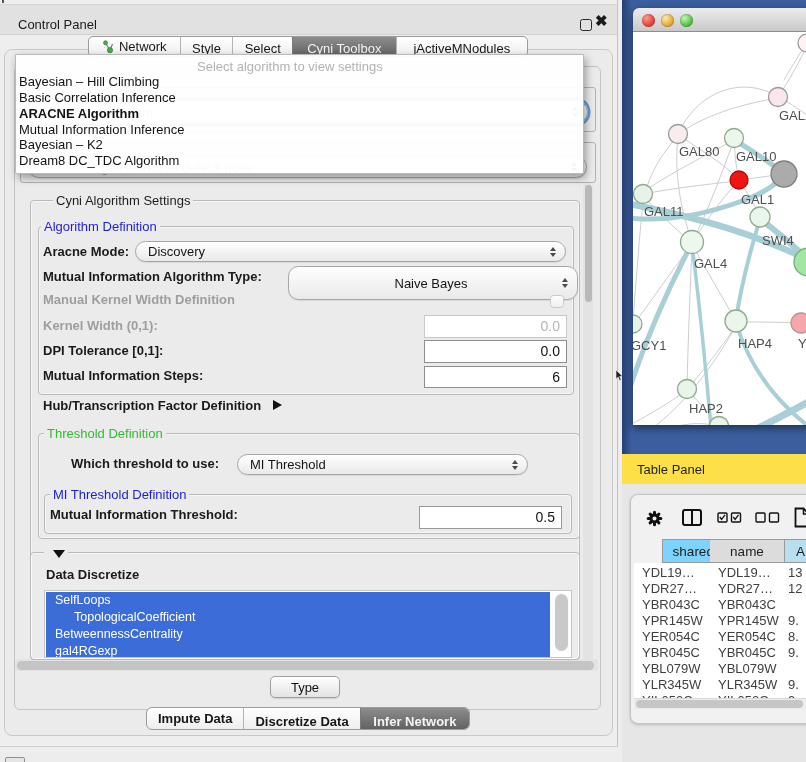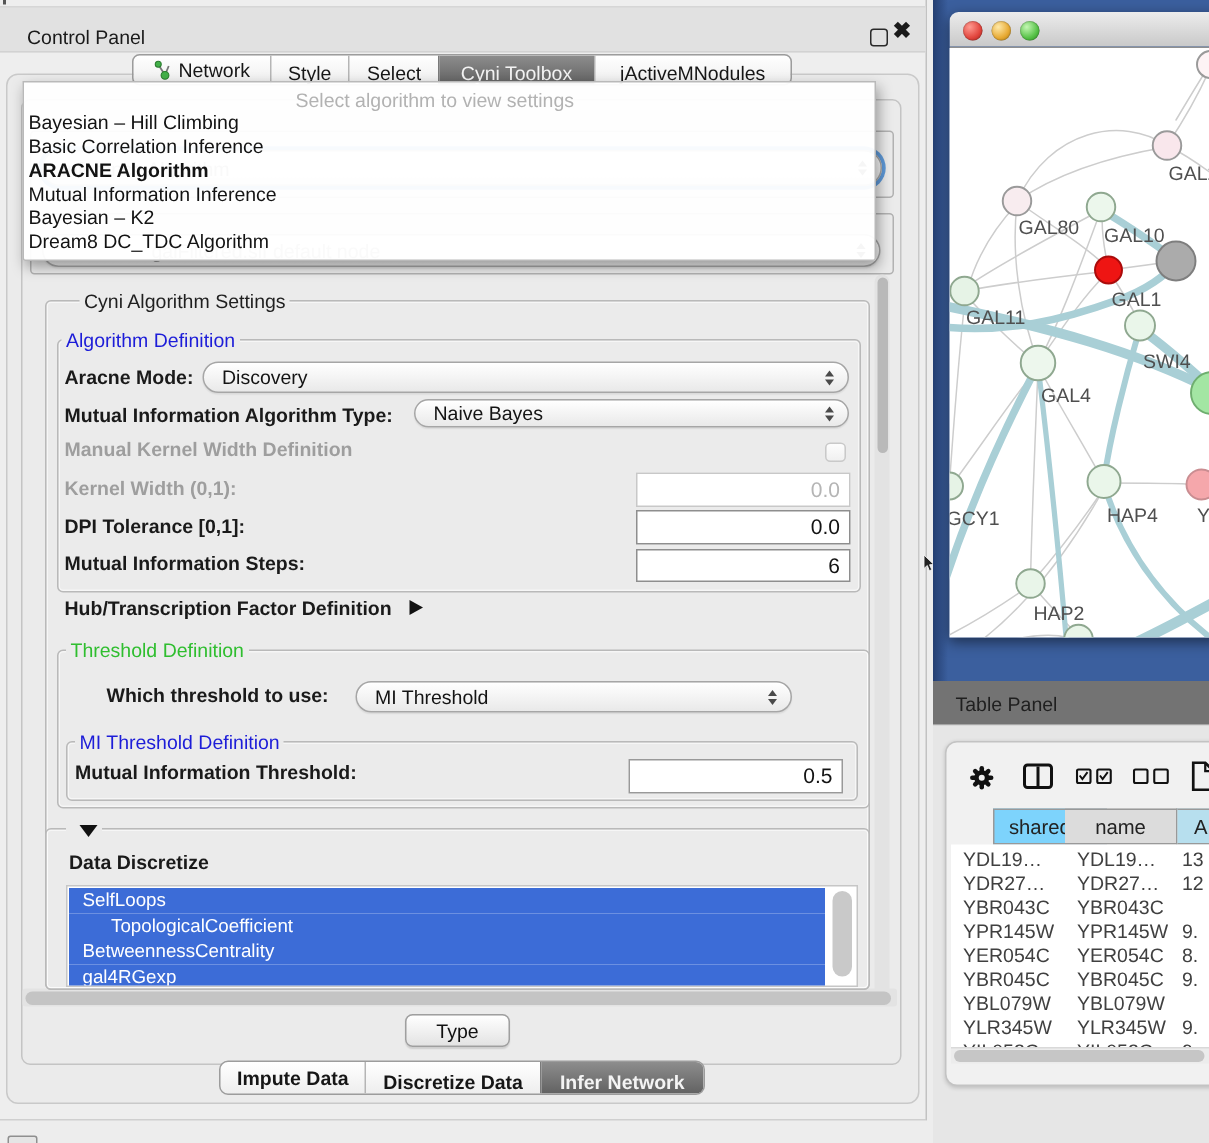--- a/index.html
+++ b/index.html
@@ -75,21 +75,21 @@
   #net-window{left:633px;top:8px;width:180px;height:417px;border-radius:6px 0 0 0;
               box-shadow:0 3px 9px rgba(0,0,0,.5);}
   #net-titlebar{left:0;top:0;width:100%;height:24px;border-radius:6px 0 0 0;
                 background:linear-gradient(#ececec,#c9c9c9);border-bottom:1px solid #8f8f8f;box-sizing:border-box;}
   .light{position:absolute;top:6px;width:13px;height:13px;border-radius:50%;}
   #light-red{left:9px;background:radial-gradient(circle at 4.5px 4px,#ff9a90,#e1443c 60%,#a02620);box-shadow:inset 0 0 1px rgba(0,0,0,.6);}
   #light-yellow{left:28px;background:radial-gradient(circle at 4.5px 4px,#ffe9a8,#e7a932 60%,#a97a14);box-shadow:inset 0 0 1px rgba(0,0,0,.6);}
   #light-green{left:47px;background:radial-gradient(circle at 4.5px 4px,#c4f7b4,#55c146 60%,#2e8a24);box-shadow:inset 0 0 1px rgba(0,0,0,.6);}
   #net-canvas{left:633px;top:32px;width:173px;height:393px;background:#ffffff;overflow:hidden;}
   
-  #tp-bar{left:622px;top:454px;width:184px;height:30px;background:#737373;border-bottom:1px solid #d8d8d8;box-sizing:border-box;}
+  #tp-bar{left:622px;top:454px;width:184px;height:30px;background:#fde047;border-bottom:1px solid #d8d8d8;box-sizing:border-box;}
   #tp-title{left:15px;top:8px;font-size:13px;color:#1f1f1f;}
   #tp-bg{left:622px;top:484px;width:184px;height:278px;background:#e6e6e6;}
   #tp-panel{left:630px;top:494px;width:190px;height:230px;background:#f1f1f1;
             border:1px solid #c3c3c3;border-radius:8px;box-shadow:0 1px 3px rgba(0,0,0,.18);box-sizing:border-box;}
   .colicon{box-sizing:border-box;border:2px solid #111;border-radius:3px;}
   .colicon i{position:absolute;left:50%;top:0;width:2px;height:100%;background:#111;margin-left:-1px;}
   .hdr-cell{top:539px;height:24px;font-size:13.5px;color:#222;display:flex;align-items:center;
             justify-content:center;box-sizing:border-box;border-right:1px solid #999;border-top:1px solid #999;border-bottom:1px solid #999;}
   .tcell{position:absolute;font-size:13px;color:#404040;line-height:16px;white-space:nowrap;text-align:right;}
   
@@ -168,21 +168,21 @@
   </div>
   <div class="abs lbl" style="left:43px;top:245px;">Aracne Mode:</div>
   <div class="abs combo" style="left:135px;top:241px;width:431px;height:21px;border-radius:10.5px;">
     <span class="cv">Discovery</span>
     <span class="arrows">
         <i class="up"></i>
         <i class="dn"></i>
       </span>
   </div>
   <div class="abs lbl" style="left:43px;top:270px;">Mutual Information Algorithm Type:</div>
-  <div class="abs combo" style="left:276px;top:266px;width:290px;height:19px;border-radius:10.5px;">
+  <div class="abs combo" style="left:288px;top:266px;width:290px;height:34px;border-radius:10.5px;text-align:center;">
     <span class="cv">Naive Bayes</span>
     <span class="arrows">
         <i class="up"></i>
         <i class="dn"></i>
       </span>
   </div>
   <div class="abs lbl dis" style="left:43px;top:293px;">Manual Kernel Width Definition</div>
   <div class="abs" style="left:550px;top:295px;width:14px;height:13px;border:1.5px solid #c9c9c9;border-radius:3.5px;background:linear-gradient(#fdfdfd,#f0f0f0);box-sizing:border-box;"></div>
   <div class="abs lbl dis" style="left:43px;top:319px;">Kernel Width (0,1):</div>
   <div class="abs tfield dis" style="left:424px;top:315px;width:143px;height:23px;border:1px solid #c8c8c8;">0.0</div>

